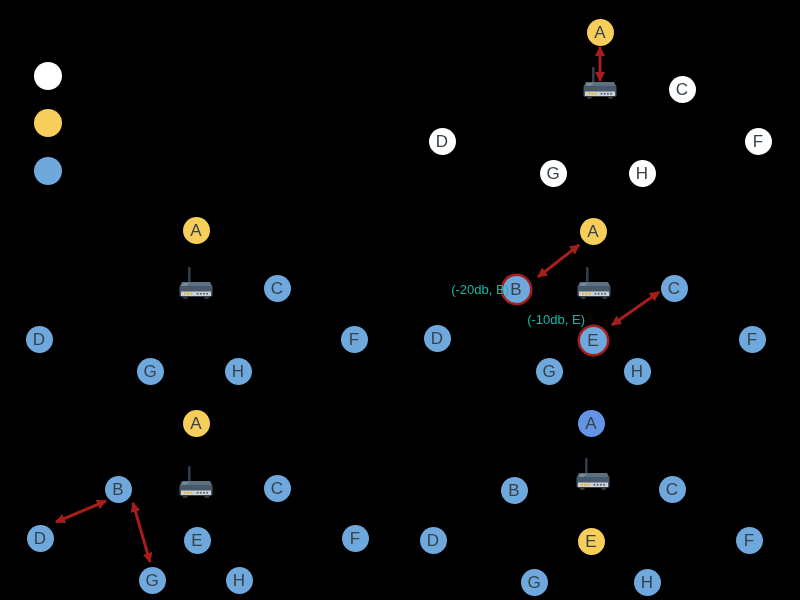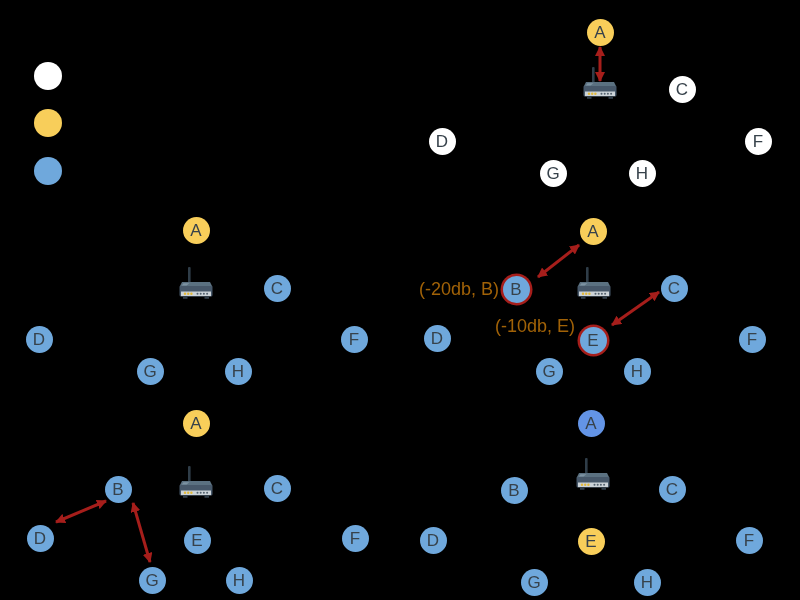--- a/index.html
+++ b/index.html
@@ -28,23 +28,24 @@
     font-size: 17px;
     line-height: 1;
     color: #37424b;
   }
   .node.ringed {
     box-shadow: 0 0 0 2.5px #a61e1b;
   }
   .annotation {
     position: absolute;
     transform: translate(-100%, -50%);
-    color: #a16207;
-    font-size: 18px;
+    color: #14b8a6;
+    font-size: 13px;
     white-space: nowrap;
+    margin-left: 10px;
   }
   .router {
     position: absolute;
     width: 38px;
     height: 36px;
   }
   #arrow-layer {
     position: absolute;
     left: 0;
     top: 0;
@@ -206,14 +207,14 @@
         <div class="node" style="width: 27px; height: 27px; left: 500.5px; top: 476.5px; background: rgb(111, 168, 220);">B</div>
         <div class="node" style="width: 27px; height: 27px; left: 658.5px; top: 475.5px; background: rgb(111, 168, 220);">C</div>
         <div class="node" style="width: 27px; height: 27px; left: 419.5px; top: 526.5px; background: rgb(111, 168, 220);">D</div>
         <div class="node" style="width: 27px; height: 27px; left: 577.5px; top: 527.5px; background: rgb(248, 206, 90);">E</div>
         <div class="node" style="width: 27px; height: 27px; left: 735.5px; top: 526.5px; background: rgb(111, 168, 220);">F</div>
         <div class="node" style="width: 27px; height: 27px; left: 520.5px; top: 568.5px; background: rgb(111, 168, 220);">G</div>
         <div class="node" style="width: 27px; height: 27px; left: 633.5px; top: 568.5px; background: rgb(111, 168, 220);">H</div>
       </div>
     </div>
 <div class="annotation" style="left: 499px; top: 289px;">(-20db, B)</div>
-    <div class="annotation" style="left: 575px; top: 326px;">(-10db, E)</div>
+    <div class="annotation" style="left: 575px; top: 319px;">(-10db, E)</div>
   </div>
 
 </body></html>

